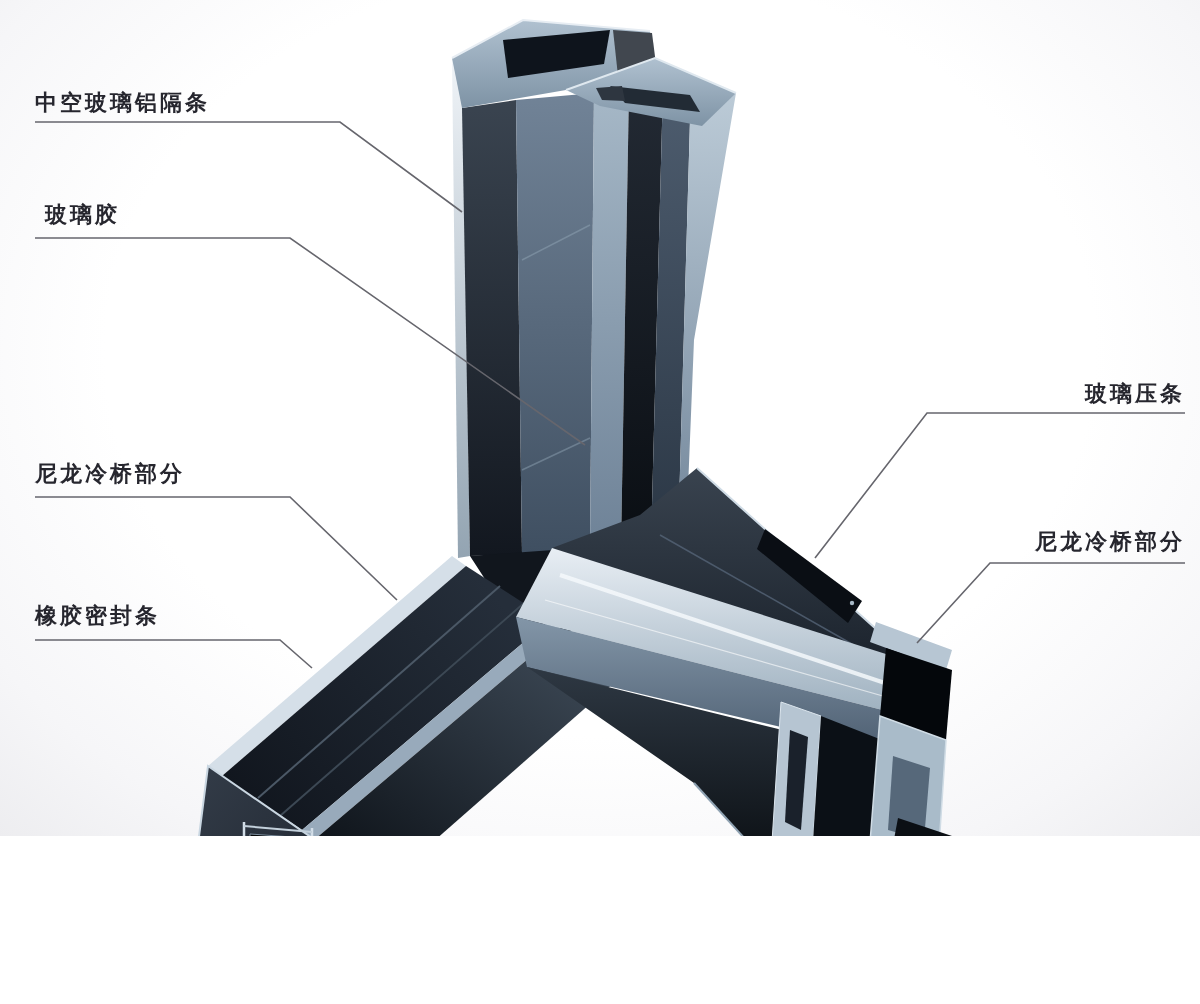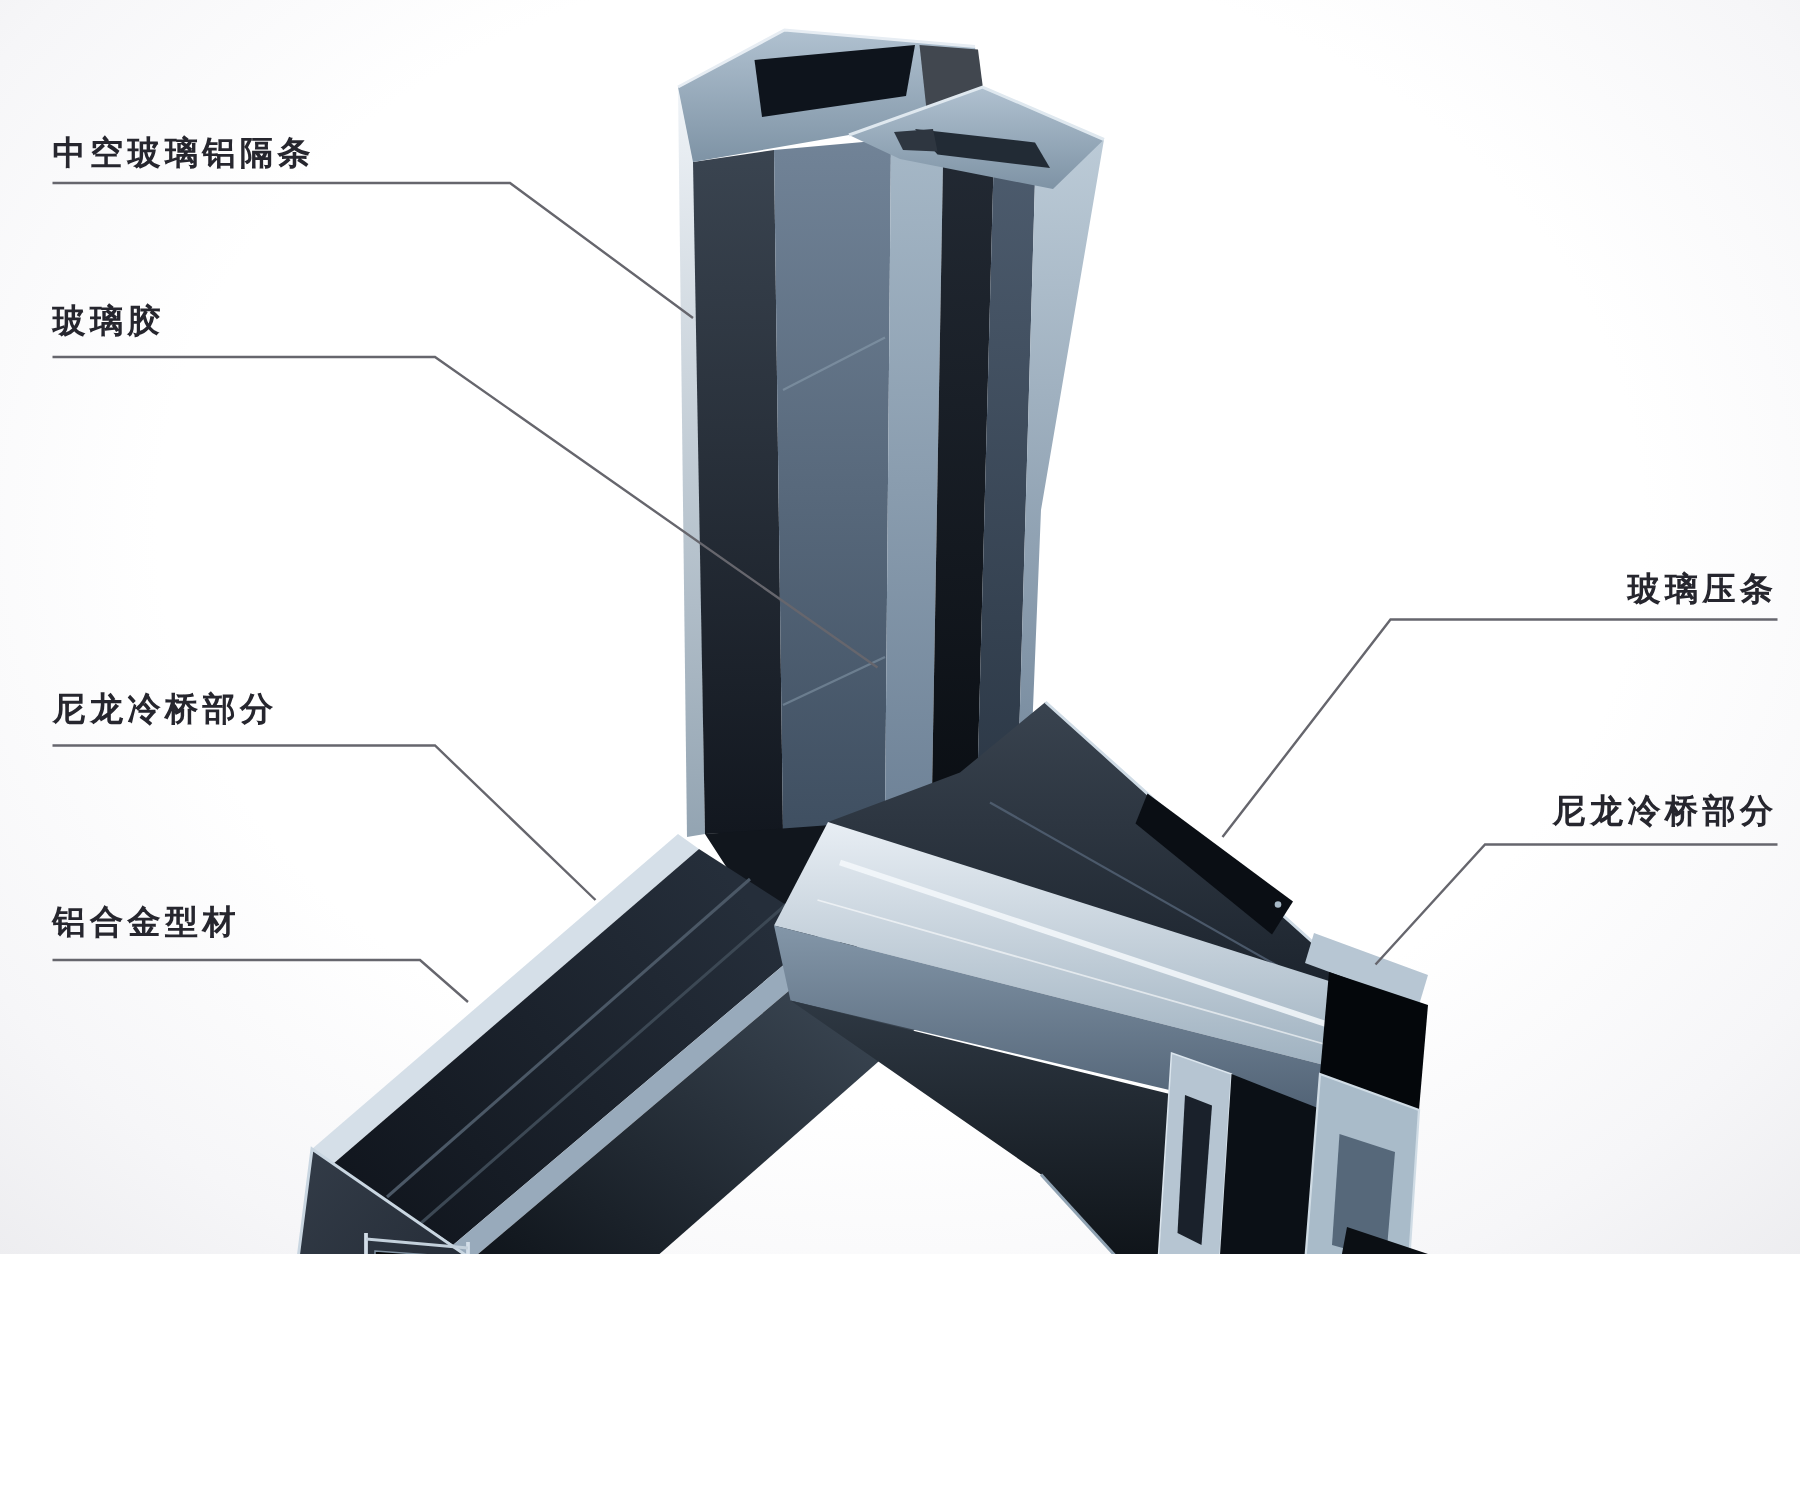--- a/index.html
+++ b/index.html
@@ -13,21 +13,21 @@
   }
   #art{position:absolute;left:0;top:0;}
   .diagram-label{
     position:absolute;
     font-size:22px;font-weight:600;
     color:#26262e;letter-spacing:3px;line-height:1.15;
     white-space:nowrap;user-select:none;
   }
   .label-right{text-align:center;}
   #lbl-0{left:35px;top:90px;}
-  #lbl-1{left:35px;top:202px;}
+  #lbl-1{left:45px;top:202px;}
   #lbl-2{left:35px;top:461px;}
   #lbl-3{left:35px;top:603px;}
   #lbl-4{right:15px;top:381px;}
   #lbl-5{right:15px;top:529px;}
 </style>
 </head>
 <body>
 
 <div id="stage">
 
@@ -177,17 +177,17 @@
       <polyline points="35,497 290,497 397,600" stroke="#66666d"></polyline>
       <polyline points="35,640 280,640 312,668" stroke="#66666d"></polyline>
       <polyline points="1185,413 927,413 815,558" stroke="#66666d"></polyline>
       <polyline points="1185,563 990,563 917,643" stroke="#66666d"></polyline>
     </g>
   </svg>
 
   <div id="lbl-0" class="diagram-label">中空玻璃铝隔条</div>
   <div id="lbl-1" class="diagram-label">玻璃胶</div>
   <div id="lbl-2" class="diagram-label">尼龙冷桥部分</div>
-  <div id="lbl-3" class="diagram-label">铝合金型材</div>
+  <div id="lbl-3" class="diagram-label">橡胶密封条</div>
   <div id="lbl-4" class="diagram-label label-right">玻璃压条</div>
   <div id="lbl-5" class="diagram-label label-right">尼龙冷桥部分</div>
 
 </div>
 
 </body></html>

